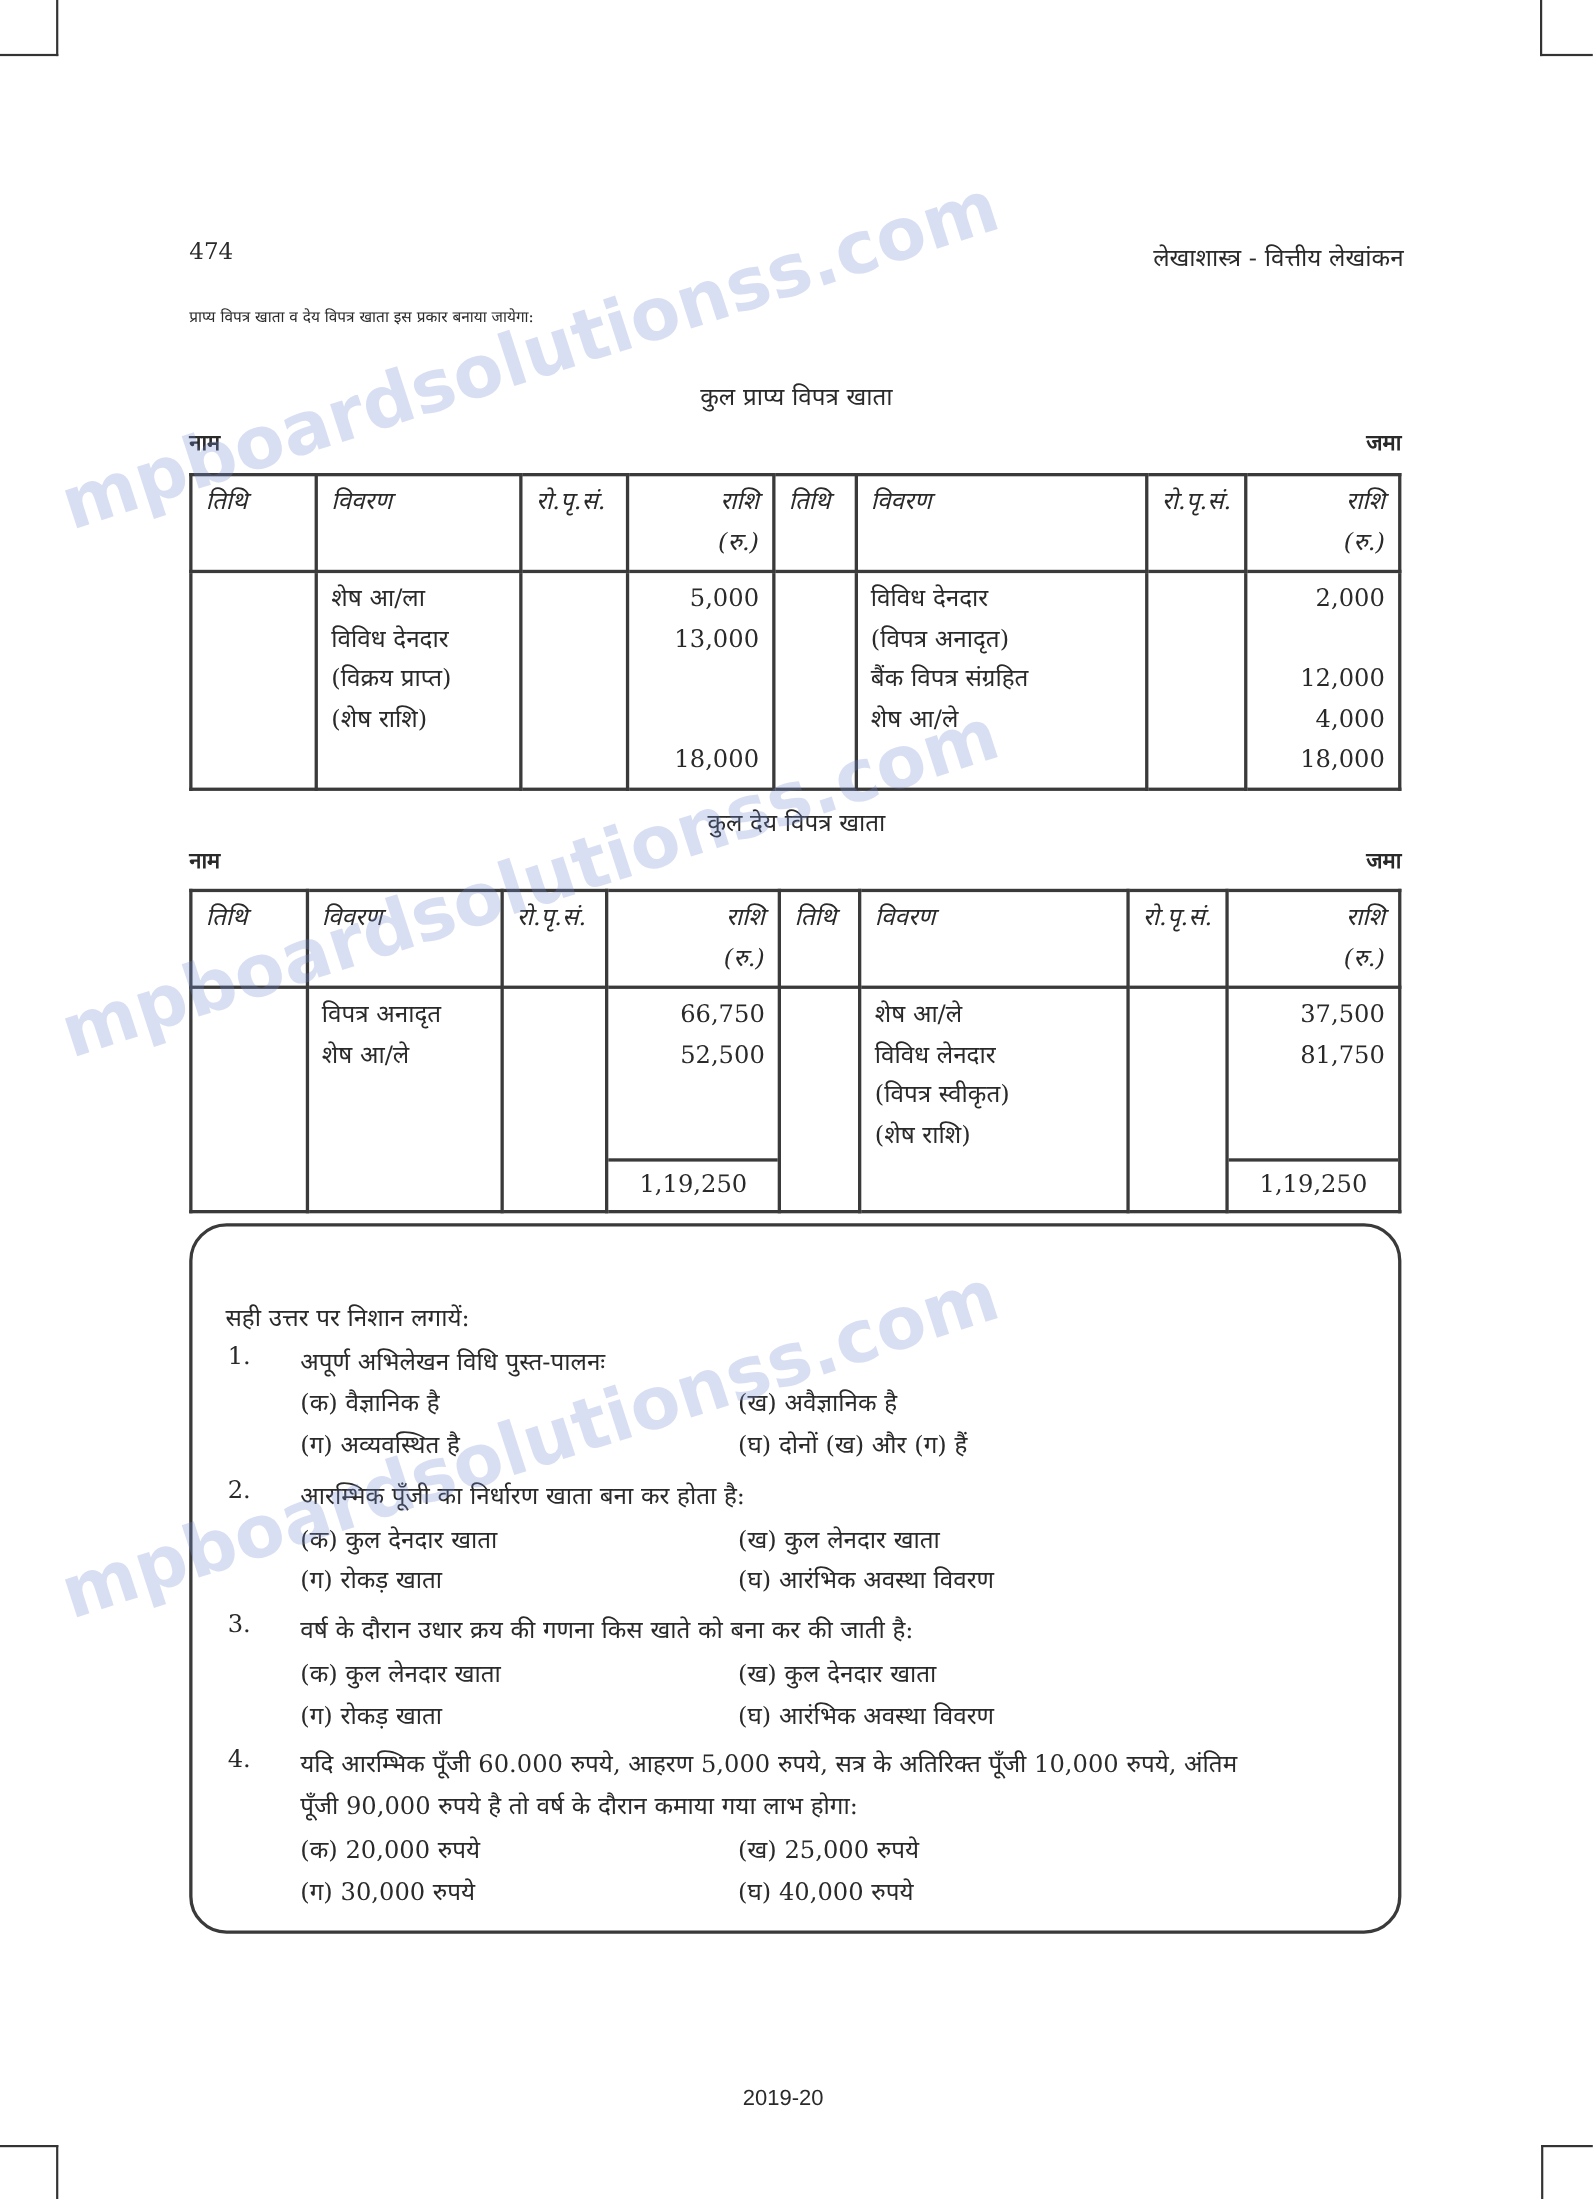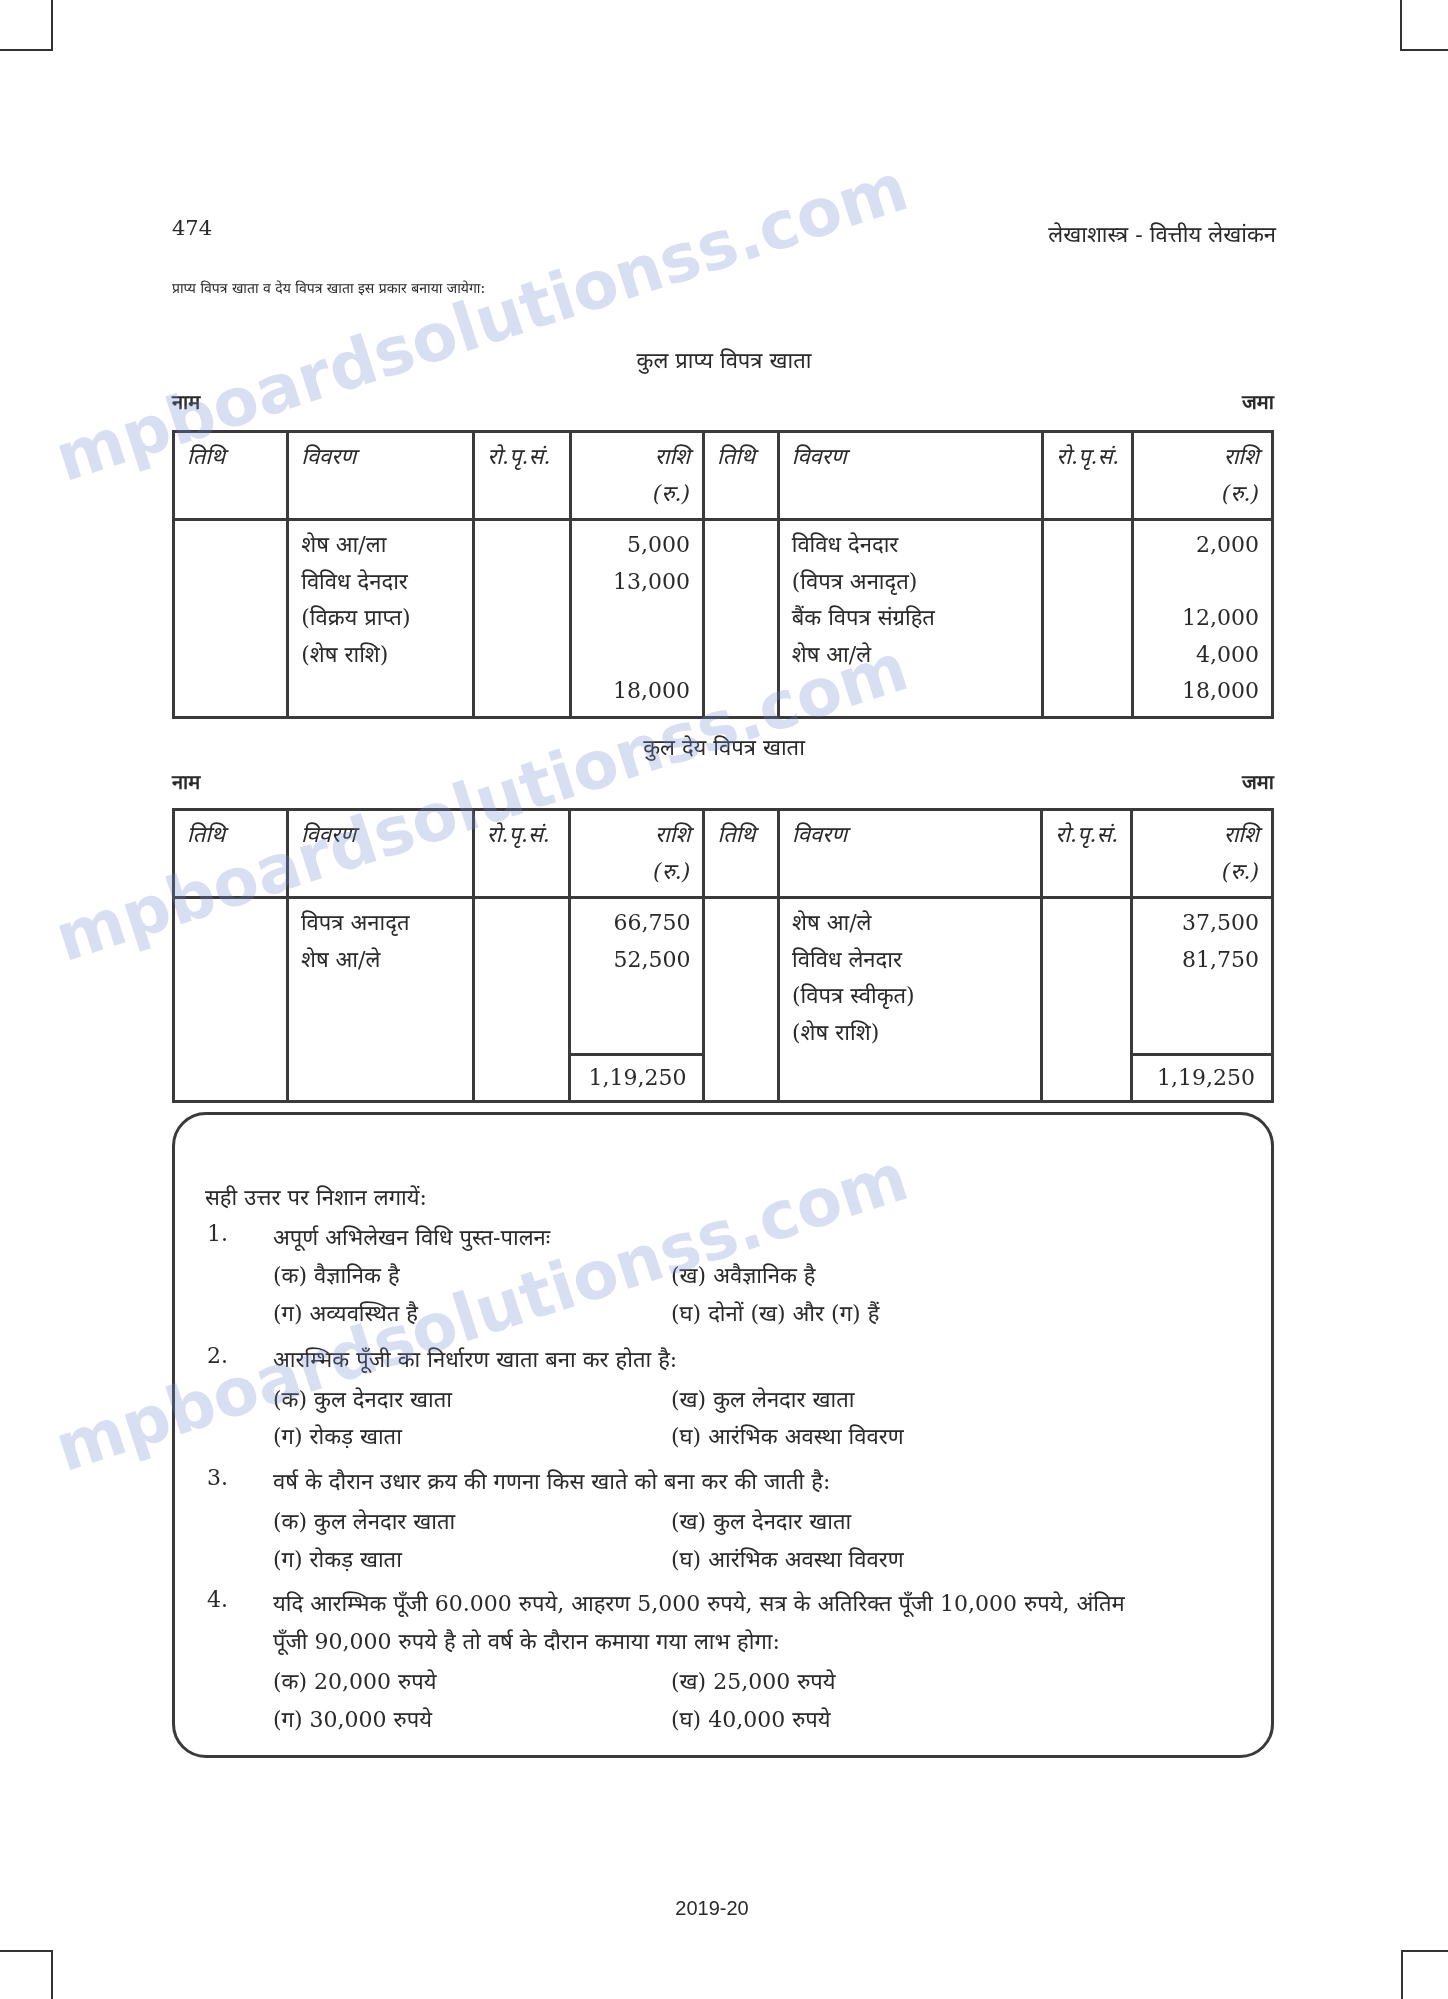--- a/index.html
+++ b/index.html
@@ -14,21 +14,21 @@
   .title { position:absolute; left:0; width:1448px; text-align:center; font-size:22px; font-weight:normal; }
   .side { position:absolute; font-size:20px; font-weight:bold; }
   table.ledger { position:absolute; left:172px; width:1102px; border-collapse:collapse; font-size:22px; }
   table.ledger td, table.ledger th { border:3px solid #3a3a3a; vertical-align:top; padding:6px 12px; }
   table.ledger th { font-style:italic; font-weight:normal; text-align:left; height:72px; line-height:36px; }
   table.ledger th.num { text-align:right; }
   table.ledger td { line-height:36.5px; }
   .num { text-align:right; }
   .line { display:block; height:36.5px; white-space:nowrap; }
   .totcell { padding:0 !important; }
-  .tot { border-top:3px solid #3a3a3a; text-align:right; padding:4px 16px; line-height:36px; }
+  .tot { border-top:3px solid #3a3a3a; text-align:right; padding:4px 28px; line-height:36px; }
   .box { position:absolute; left:172px; top:1112px; width:1096px; height:640px;
          border:3px solid #3a3a3a; border-radius:34px; }
   .box .bt { position:absolute; left:0; width:100%; top:14px; text-align:center; font-weight:bold; font-size:22px; }
   .box .q { position:absolute; font-size:22px; white-space:nowrap; }
   .foot { position:absolute; top:1897px; left:0; width:1424px; text-align:center;
           font-family:"Liberation Sans", sans-serif; font-size:20px; }
 </style>
 </head>
 <body>
 

